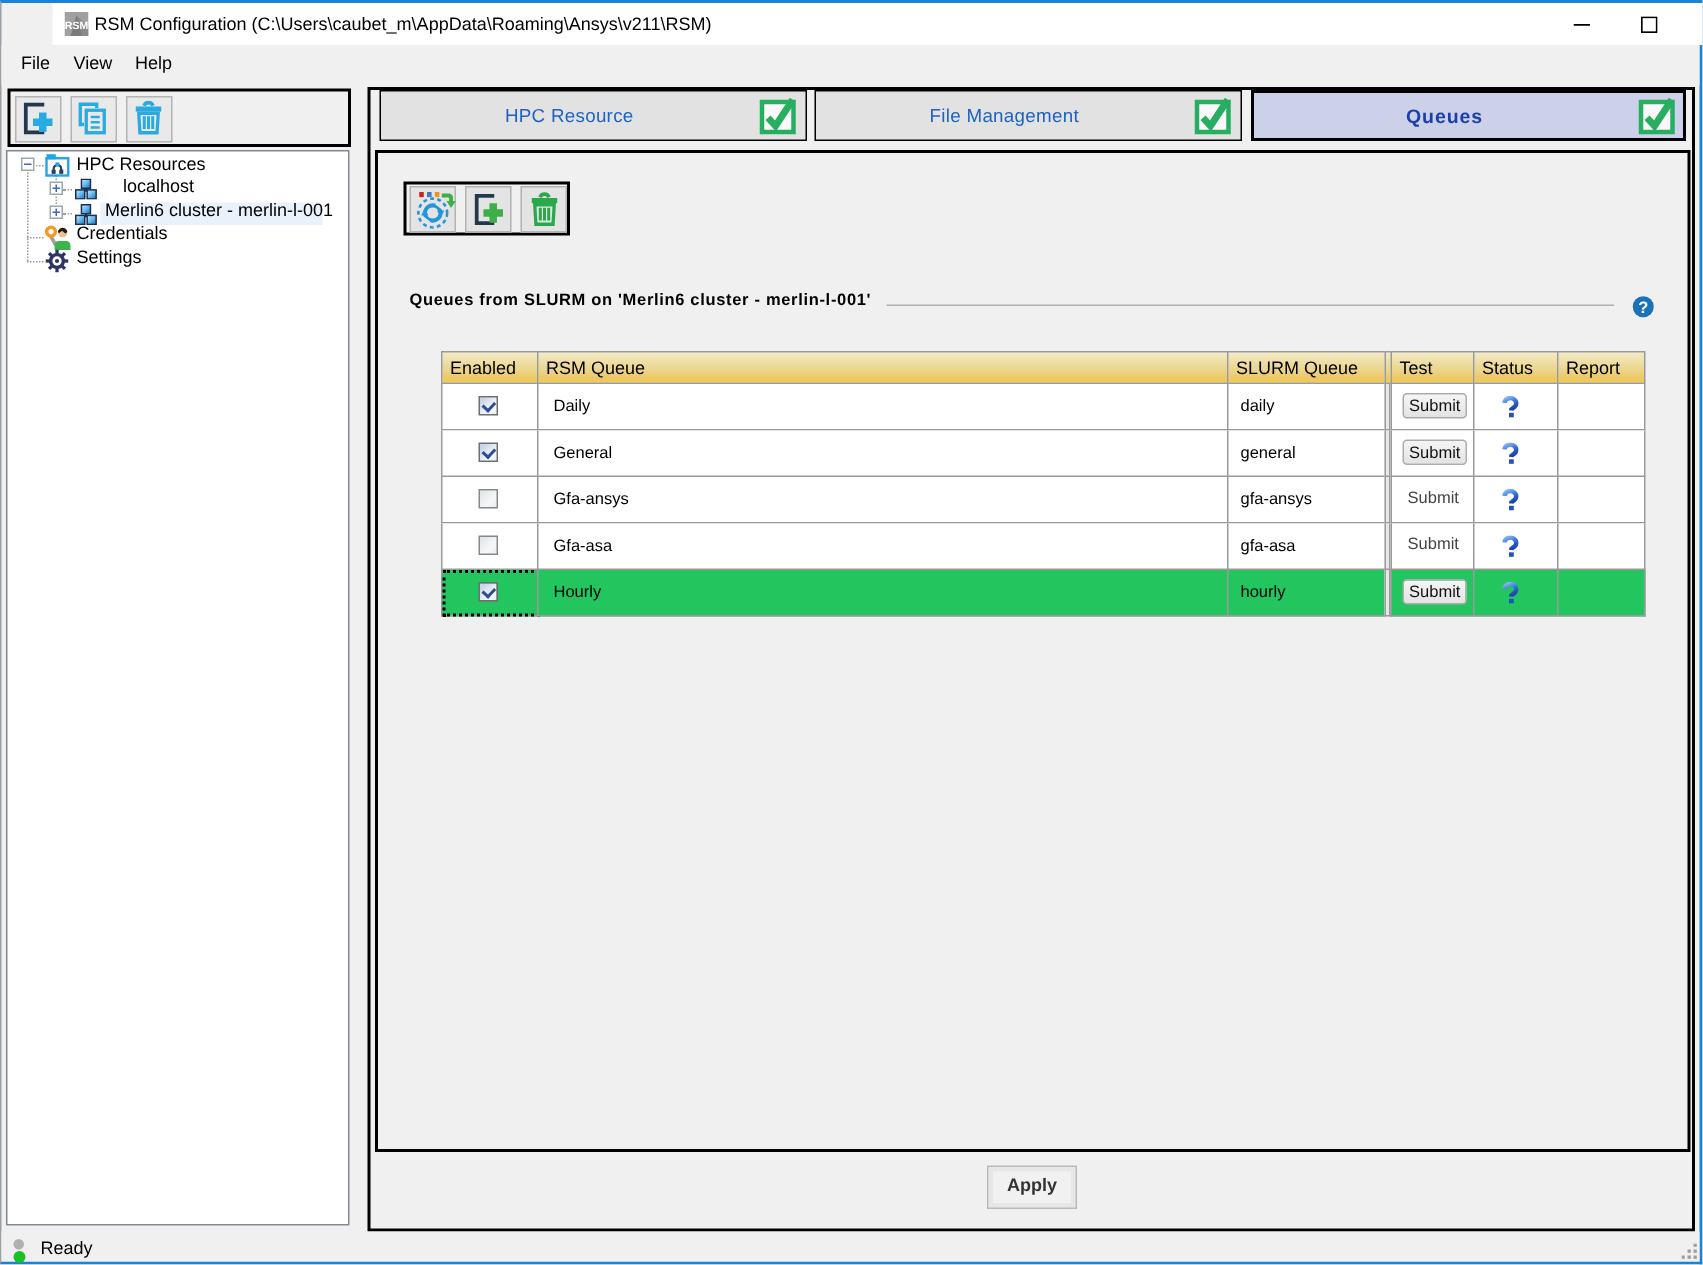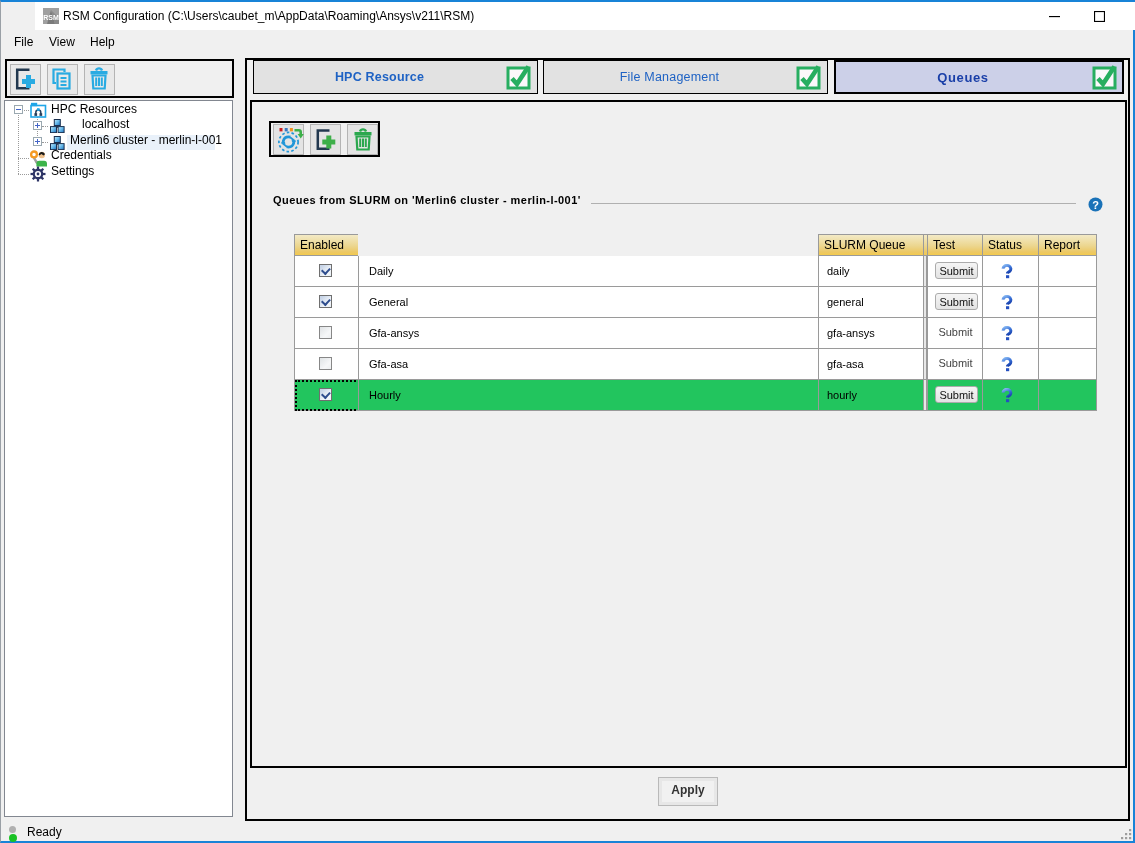--- a/index.html
+++ b/index.html
@@ -214,21 +214,21 @@
     </svg>
 
     <div class="trow" style="left:46px; top:1px;">HPC Resources</div>
     <div class="trow" style="left:65px; top:16px;margin-left:12px;">localhost</div>
     <div class="trow" style="left:65px; top:32px;">Merlin6 cluster - merlin-l-001</div>
     <div class="trow" style="left:46px; top:47px;">Credentials</div>
     <div class="trow" style="left:46px; top:63px;">Settings</div>
   </div>
 
   <div id="rpanel">
-    <div class="tab" style="left:6px; width:285px;font-weight:bold;">
+    <div class="tab" style="left:6px; width:285px;">
         <div class="tlabel">HPC Resource</div>
         <svg class="cmark" width="25" height="26" viewBox="0 0 25 26">
           <rect x="2" y="4" width="21" height="20" fill="#fbf8fb" stroke="#27ae60" stroke-width="3"></rect>
           <path d="M6,14.5 L11,20 L22.5,2.5" fill="none" stroke="#27ae60" stroke-width="4.6"></path>
         </svg>
       </div>
     <div class="tab sel" style="left:587px; width:290px;">
         <div class="tlabel" style="top:8px;">Queues</div>
         <svg class="cmark" width="25" height="26" viewBox="0 0 25 26">
           <rect x="2" y="4" width="21" height="20" fill="#fbf8fb" stroke="#27ae60" stroke-width="3"></rect>
@@ -277,20 +277,21 @@
       </div>
       <div id="qlabel" style="position:absolute; left:21px; top:92px; font-size:11px; font-weight:bold; color:#000; letter-spacing:0.45px;">Queues from SLURM on 'Merlin6 cluster - merlin-l-001'</div>
       <div style="position:absolute; left:339px; top:101px; width:485px; border-top:1px solid #b0b0b0;"></div>
       <svg style="position:absolute; left:836px; top:95px;" width="15" height="15">
           <circle cx="7.5" cy="7.5" r="7" fill="#1a72b8"></circle>
           <text x="7.5" y="11.5" text-anchor="middle" font-size="11" font-weight="bold" fill="#fff" font-family="Liberation Sans">?</text>
         </svg>
       <div id="tbl">
 
         <div class="th" style="left:0; width:64px;">Enabled</div>
+        <div class="th" style="left:64px; width:460px;">RSM Queue</div>
         <div class="th" style="left:524px; width:105px;">SLURM Queue</div>
         <div class="th gapth" style="left:629px; width:4px;"></div>
         <div class="th" style="left:633px; width:55px;">Test</div>
         <div class="th" style="left:688px; width:56px;">Status</div>
         <div class="th" style="left:744px; width:59px; border-right:1px solid #9a9a9a;">Report</div>
 
         <div class="row" style="top:22px;">
           <div class="td cEn" style="left:0; width:64px;">
               <span class="cb checked"></span>
             </div>

